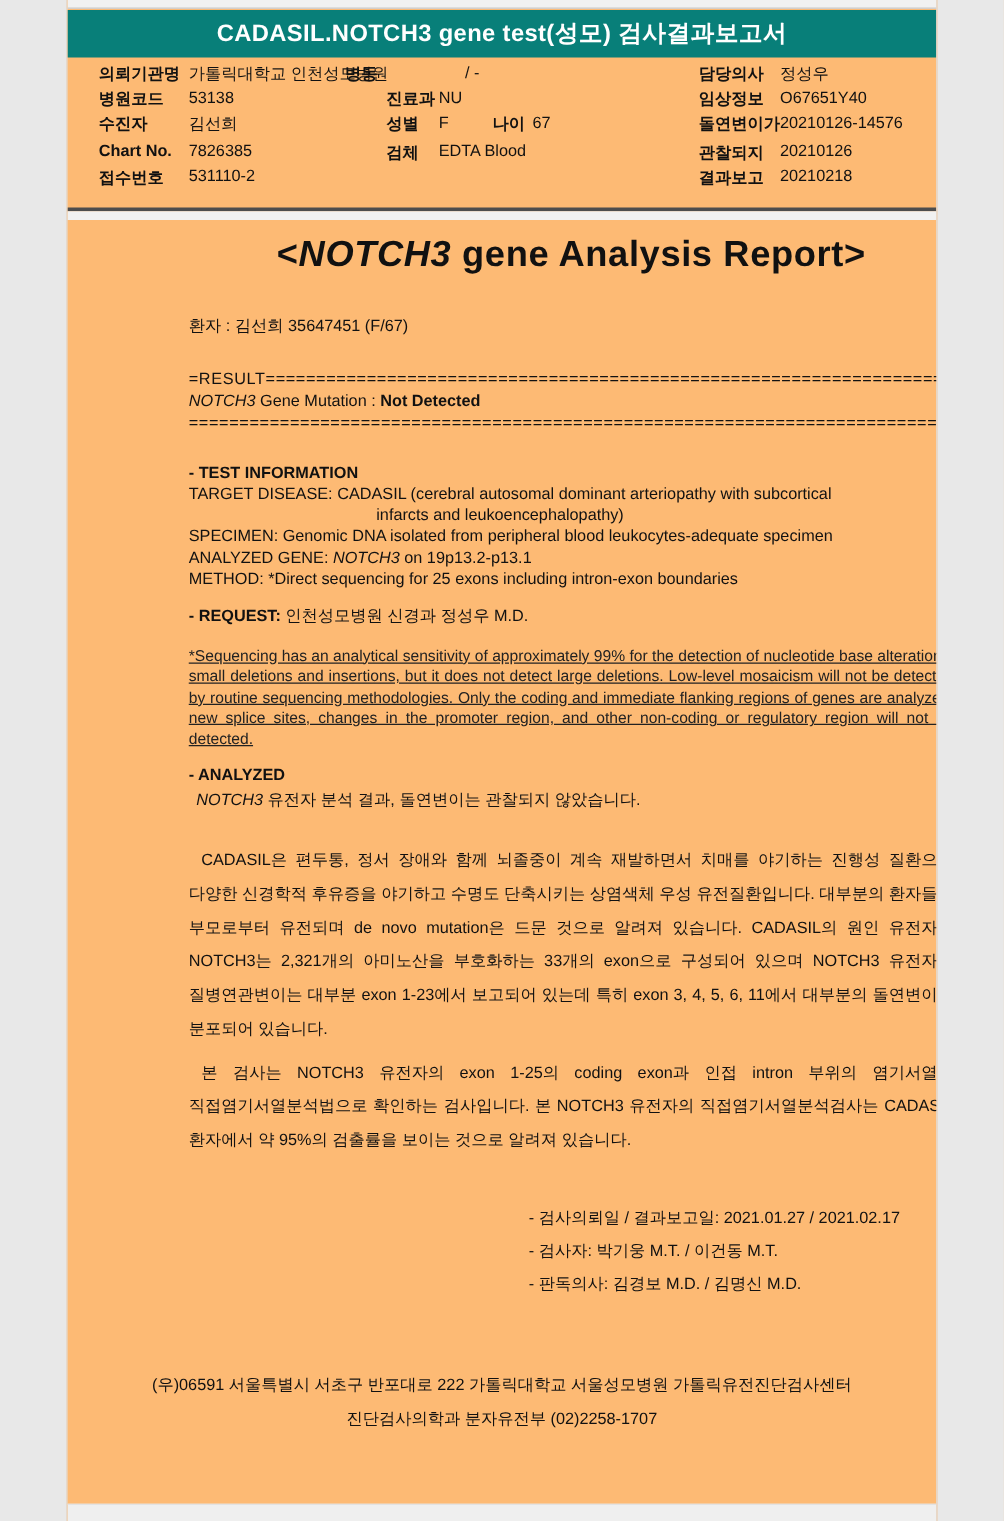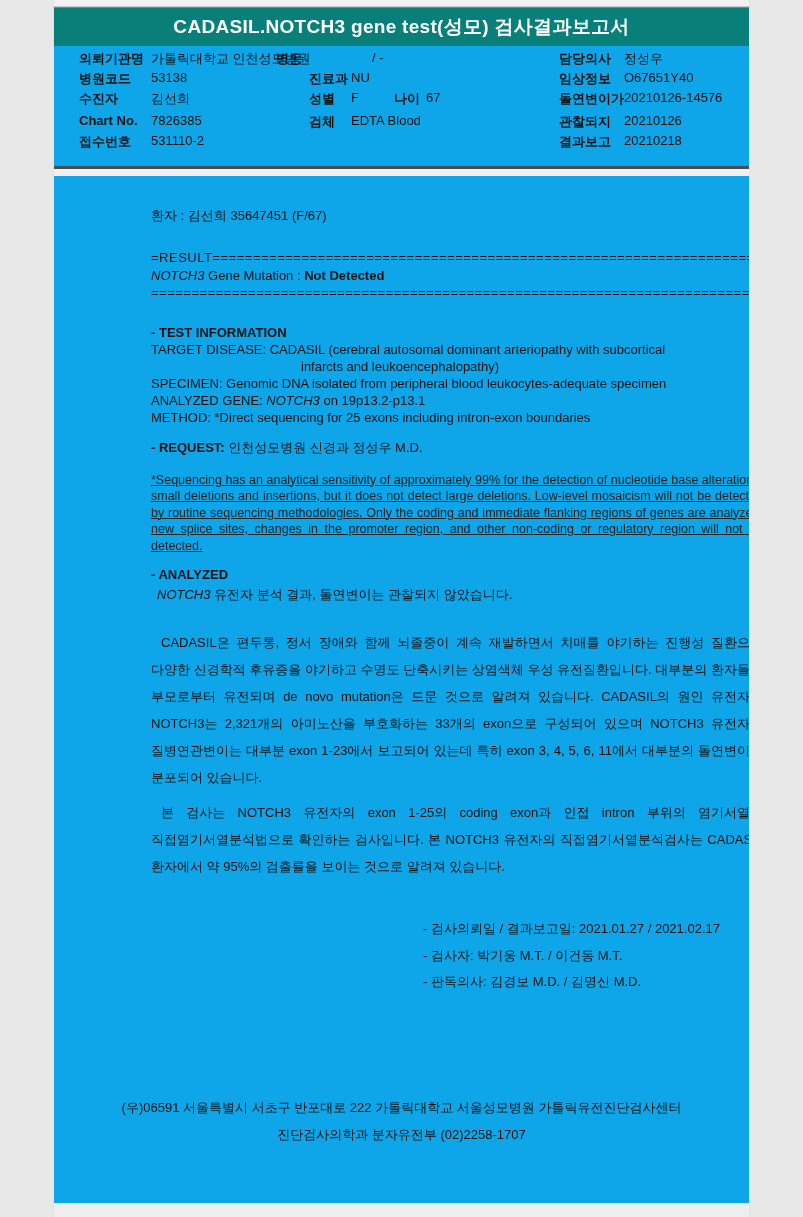--- a/index.html
+++ b/index.html
@@ -1,20 +1,20 @@
 <!DOCTYPE html>
 <html style="--teal: #087f79;"><head>
 <meta charset="utf-8">
 <style>
   * { margin:0; padding:0; box-sizing:border-box; }
   html,body { background:#e8e8e8; }
   body { font-family:"Liberation Sans","DejaVu Sans",sans-serif; }
   .page {
     position:relative; width:697px; height:1217px; margin:0 auto;
-    background:#0ea5e9; overflow:hidden;
+    background:#fdba74; overflow:hidden;
     border-left:1px solid #e0e0e0; border-right:1px solid #e0e0e0;
   }
   .top-strip { position:absolute; top:0; left:0; width:100%; height:7px;
     background:#f1f1f1; border-bottom:1px solid #c8c8c8; }
   .title-bar { position:absolute; top:8px; left:0; width:100%; height:38px;
     background:var(--teal,#087f79); display:flex; align-items:center; justify-content:center; }
   .title-bar .bar-title { color:#ffffff; font-size:19px; font-weight:bold; letter-spacing:.3px; }
 
   
   .info { position:absolute; top:50px; left:0; width:100%; font-size:13px; color:#111; }
@@ -136,20 +136,21 @@
         <span class="val r-v">20210218</span>
       </div>
     </div>
   </div>
 
   <div class="divider"></div>
   <div class="divider-band"></div>
 
   <div class="doc">
 
+    <div class="report-title"><span>&lt;</span><span class="italic">NOTCH3</span><span> gene Analysis Report&gt;</span></div>
 
     <div class="patient-line">환자 : 김선희 35647451 (F/67)</div>
 
     <div class="result-block">
       <div class="eq-line">=RESULT================================================================================</div>
       <div><span class="italic">NOTCH3</span><span> Gene Mutation : </span><span class="bold">Not Detected</span></div>
       <div class="eq-line">=======================================================================================</div>
     </div>
 
     <div class="testinfo">

